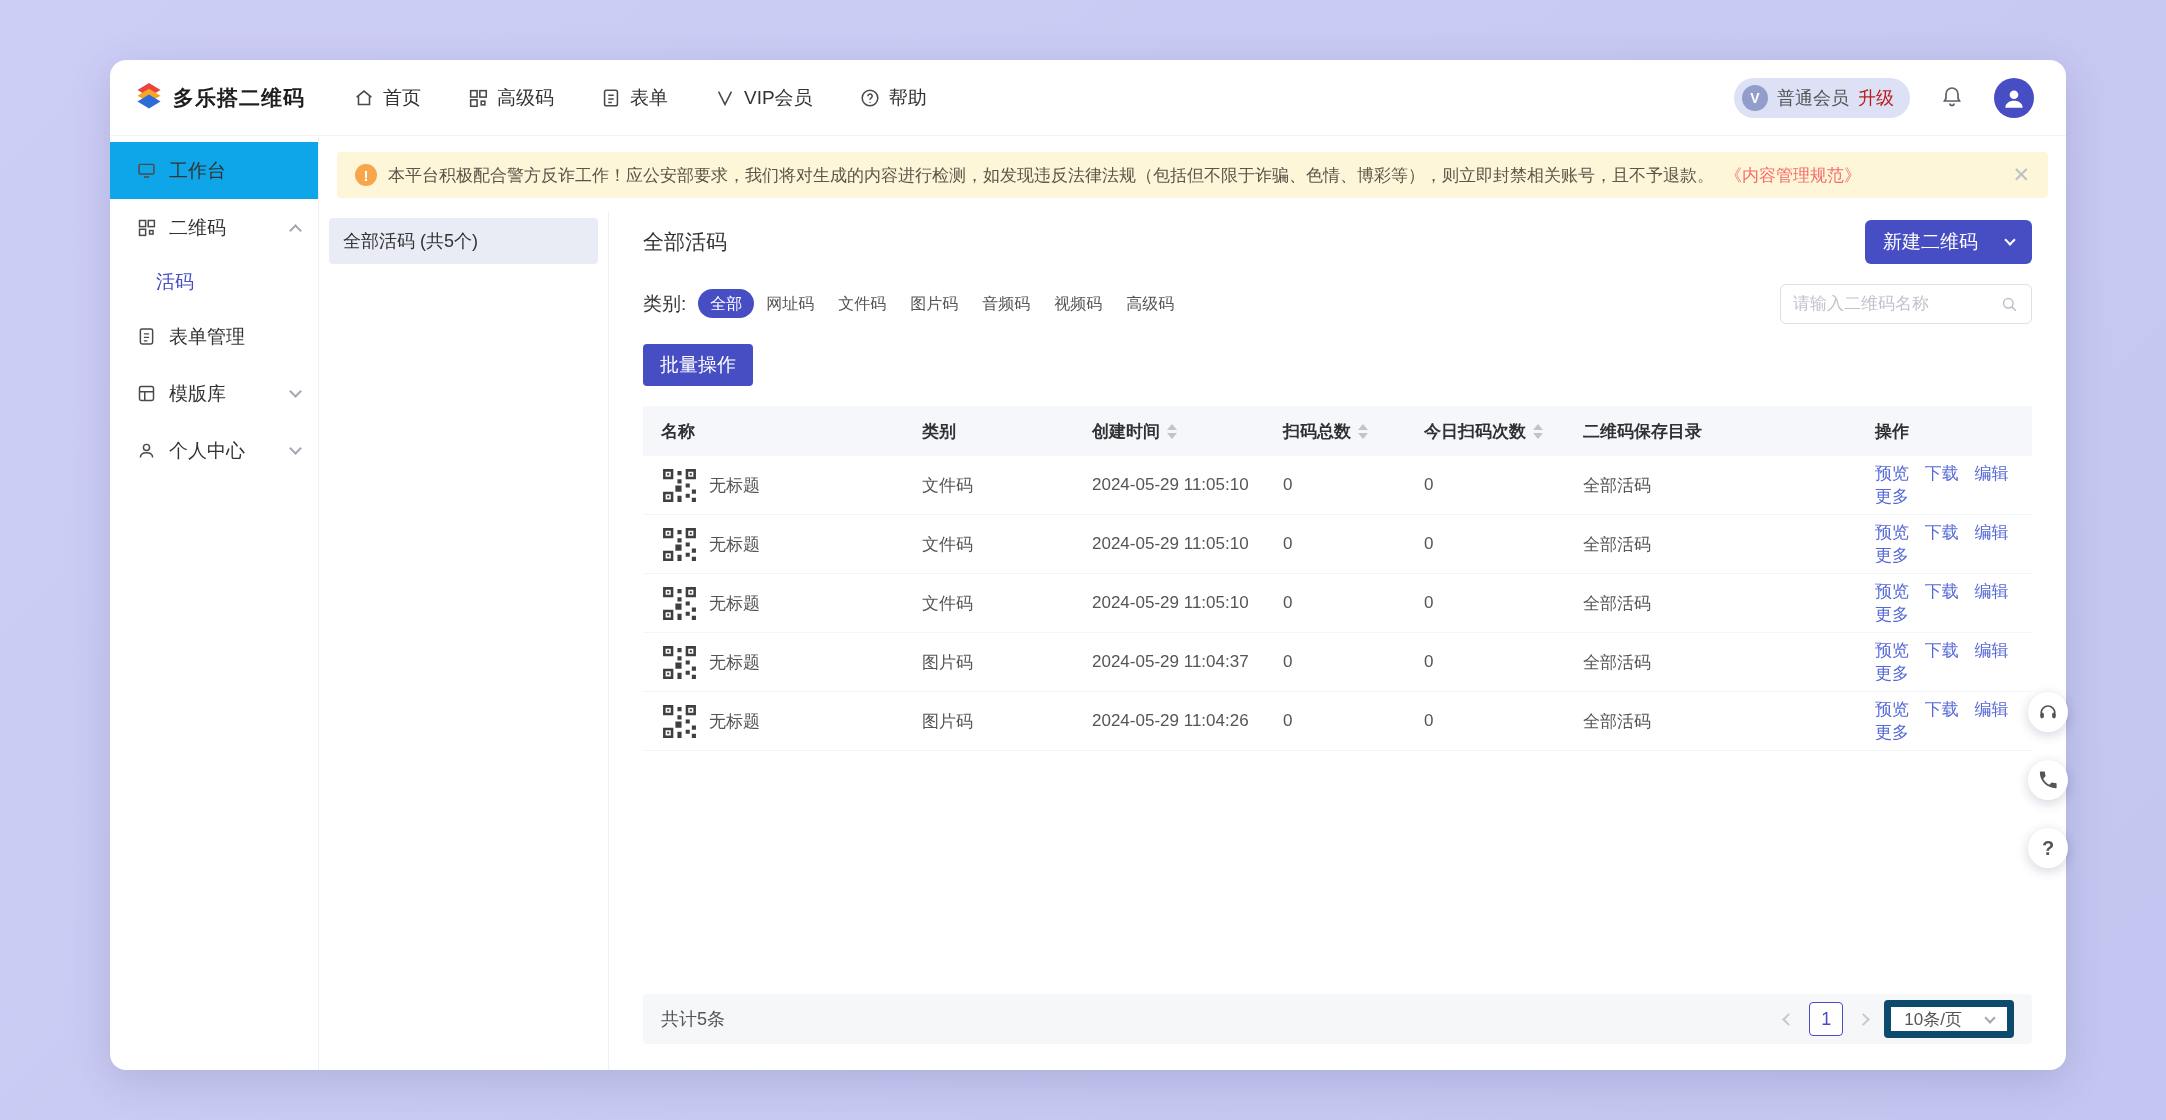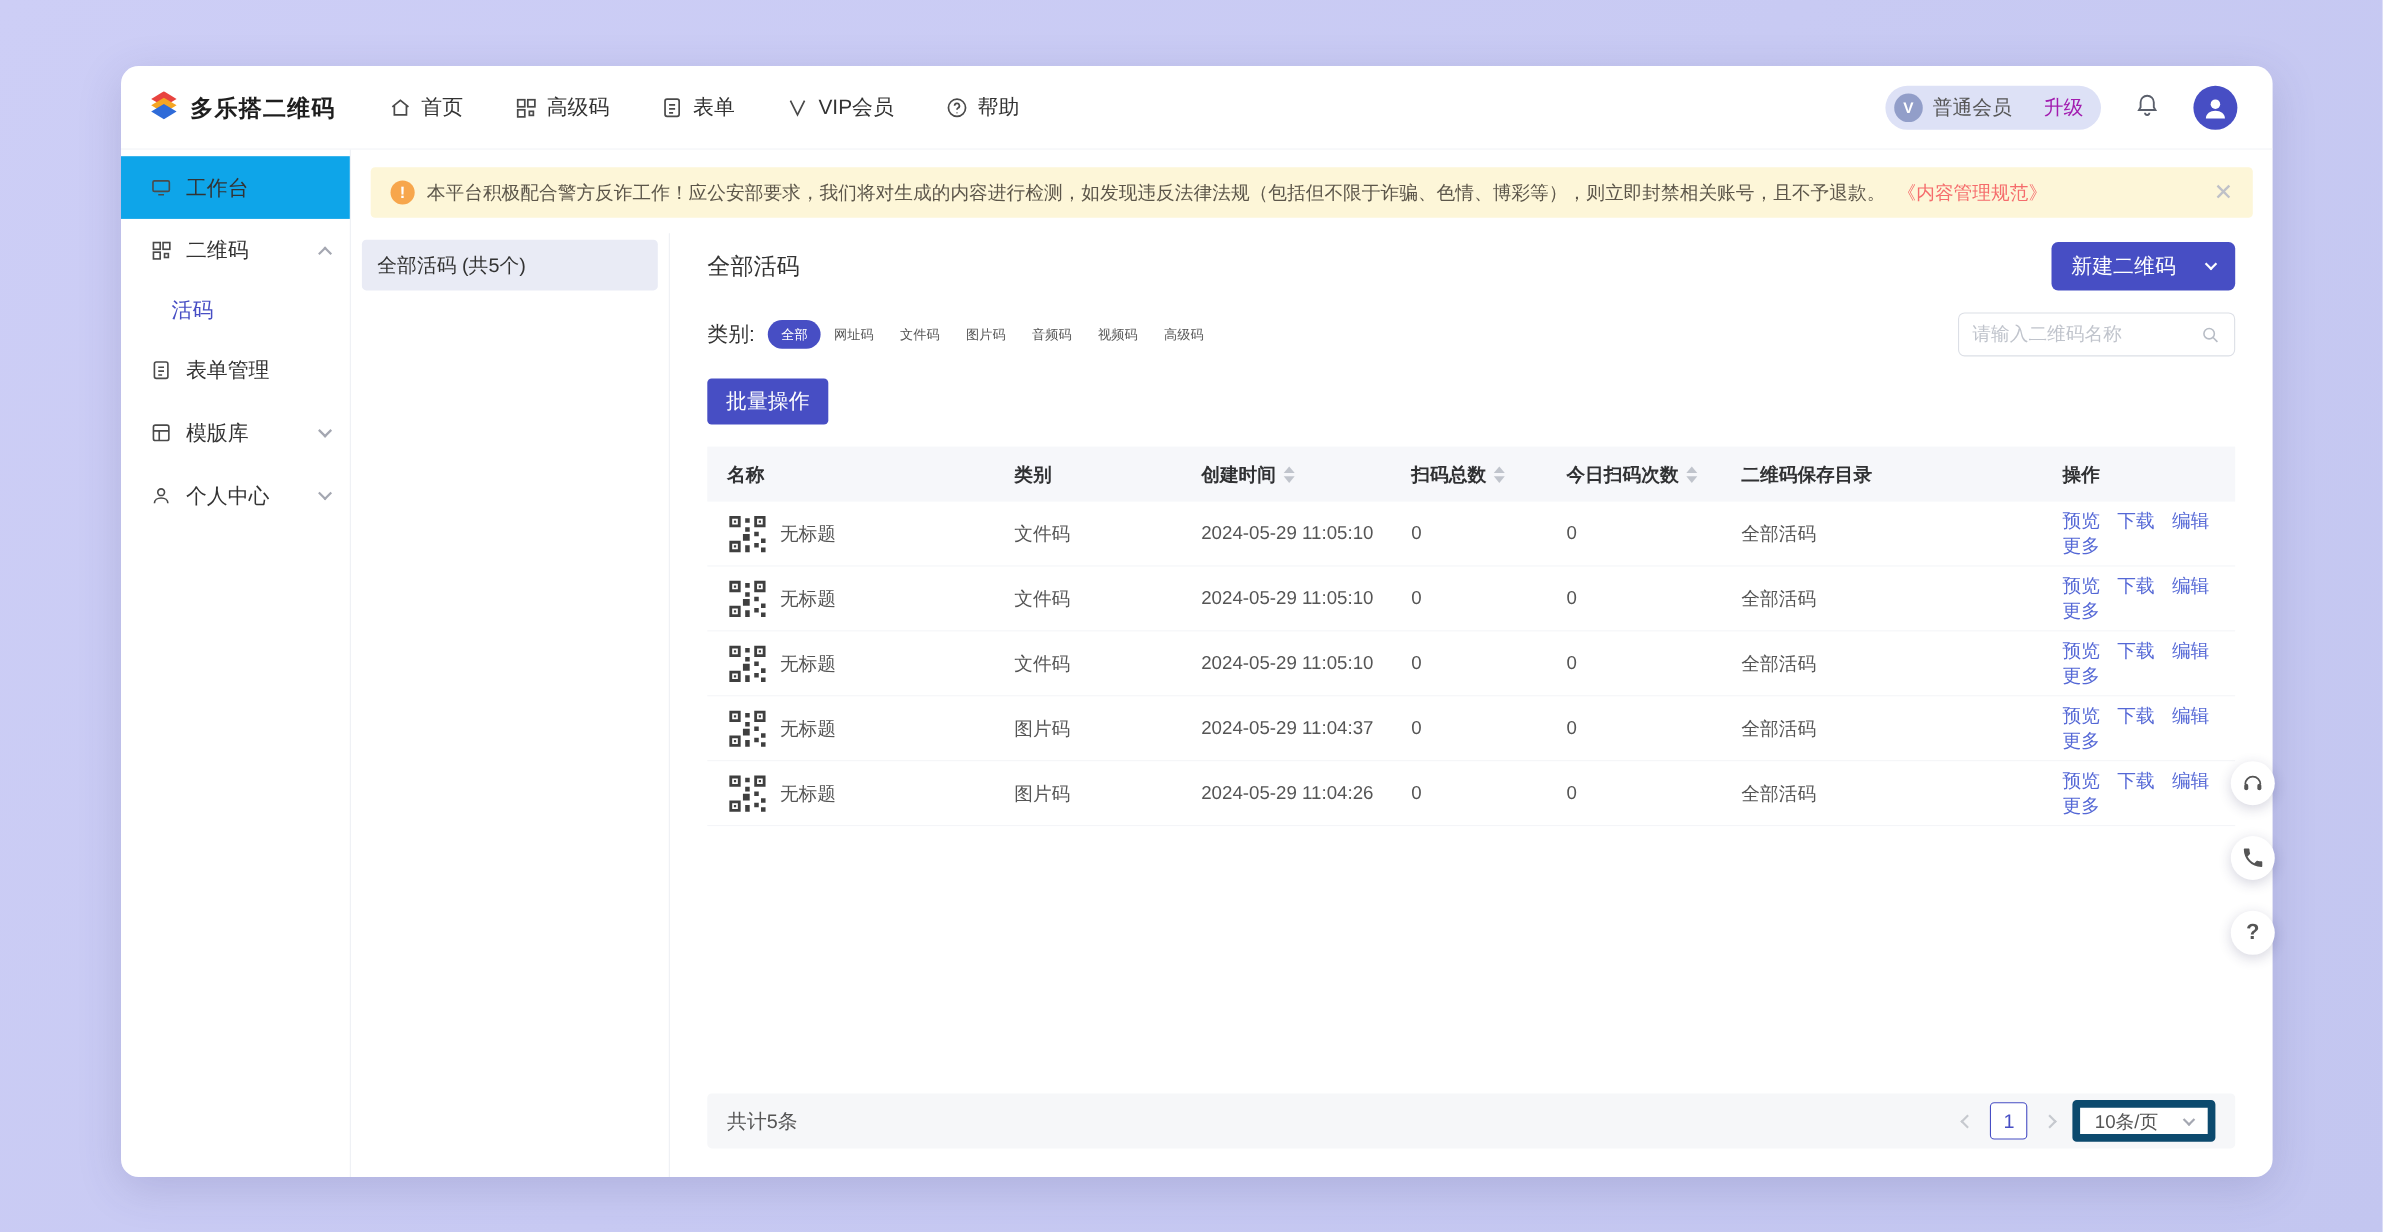--- a/index.html
+++ b/index.html
@@ -20,21 +20,21 @@
   .logo-area { width:209px; flex-shrink:0; display:flex; align-items:center; gap:9px; padding-left:24px; }
   .logo-area svg { width:30px; height:30px; }
   .brand { font-size:21px; font-weight:800; color:#1e1e1e; letter-spacing:1px; white-space:nowrap; }
   .nav-items { display:flex; align-items:center; gap:46px; margin-left:34px; }
   .nav-item { display:flex; align-items:center; gap:8px; font-size:19px; color:#333; cursor:pointer; white-space:nowrap; }
   .nav-item svg { width:22px; height:22px; stroke:#4a4a4a; fill:none; stroke-width:1.7; }
   .nav-right { margin-left:auto; display:flex; align-items:center; gap:30px; padding-right:32px; }
   .member-pill { height:40px; border-radius:20px; background:#dde1f6; display:flex; align-items:center; gap:9px; padding:0 16px 0 8px; cursor:pointer; }
   .member-badge { width:26px; height:26px; border-radius:50%; background:#929ec9; color:#fff; display:flex; align-items:center; justify-content:center; font-size:14px; font-weight:700; }
   .member-label { font-size:18px; color:#555; }
-  .upgrade { font-size:18px; color:#a21caf;margin-left:20px; }
+  .upgrade { font-size:18px; color:#b91c1c; }
   .bell svg { width:24px; height:24px; stroke:#5a5f6b; fill:none; stroke-width:1.7; }
   .avatar { width:40px; height:40px; border-radius:50%; background:#474ec4; display:flex; align-items:center; justify-content:center; cursor:pointer; overflow:hidden; }
   .avatar svg { width:26px; height:26px; }
   
   .body-row { flex:1; display:flex; min-height:0; }
   .sidebar { width:209px; flex-shrink:0; border-right:1px solid #eef0f4; padding-top:6px; }
   .side-item { height:57px; display:flex; align-items:center; gap:12px; padding:0 18px 0 26px; font-size:19px; color:#333; cursor:pointer; }
   .side-item svg { width:21px; height:21px; stroke:#4a4a4a; fill:none; stroke-width:1.7; flex-shrink:0; }
   .side-item.active-bg { background:#0ea5e9; }
   .side-item .chev { margin-left:auto; }
@@ -51,21 +51,21 @@
   
   .content-row { flex:1; display:flex; min-height:0; margin-top:14px; }
   .folder-panel { width:290px; flex-shrink:0; border-right:1px solid #eef0f4; padding:6px 10px; }
   .folder-item { height:46px; background:#e9ebf5; border-radius:4px; display:flex; align-items:center; padding:0 14px; font-size:18px; color:#333; cursor:pointer; }
   .content { flex:1; min-width:0; display:flex; flex-direction:column; padding:8px 34px 26px 34px; }
   .content-header { display:flex; align-items:center; justify-content:space-between; }
   .page-title { font-size:21px; color:#333; font-weight:500; }
   .new-btn { height:44px; background:#474ec4; color:#fff; border:none; border-radius:6px; font-size:19px; padding:0 18px; display:flex; align-items:center; gap:28px; cursor:pointer; font-family:inherit; }
   .filter-row { display:flex; align-items:center; gap:6px; margin-top:20px; }
   .filter-label { font-size:19px; color:#333; margin-right:6px; }
-  .chip { font-size:12px; color:#555; padding:6px 12px; border-radius:15px; cursor:pointer; white-space:nowrap; }
+  .chip { font-size:16px; color:#555; padding:6px 12px; border-radius:15px; cursor:pointer; white-space:nowrap; }
   .chip.active { background:#474ec4; color:#fff; }
   .search-box { margin-left:auto; width:252px; height:40px; border:1px solid #dcdfe6; border-radius:6px; display:flex; align-items:center; gap:8px; padding:0 12px; background:#fff; }
   .search-box input { border:none; outline:none; flex:1; min-width:0; font-size:17px; color:#333; background:transparent; font-family:inherit; }
   .search-box input::placeholder { color:#c0c4cc; }
   .search-box svg { width:19px; height:19px; stroke:#b7bcc5; fill:none; stroke-width:1.8; flex-shrink:0; }
   .batch-btn { margin-top:20px; align-self:flex-start; height:42px; background:#474ec4; color:#fff; border:none; border-radius:4px; font-size:19px; padding:0 17px; cursor:pointer; font-family:inherit; }
   
   .table { margin-top:20px; }
   .thead { display:flex; align-items:center; height:50px; background:#f6f7fa; }
   .th { font-size:17px; color:#303133; font-weight:700; display:flex; align-items:center; gap:7px; }

